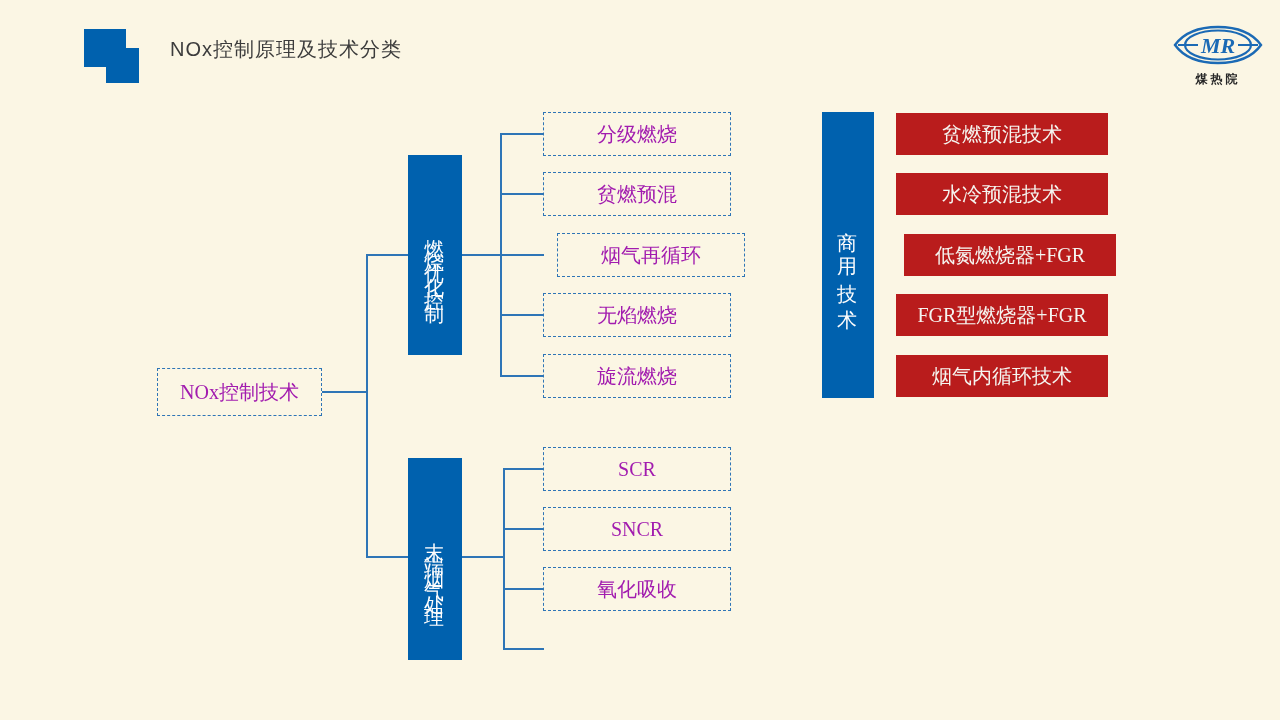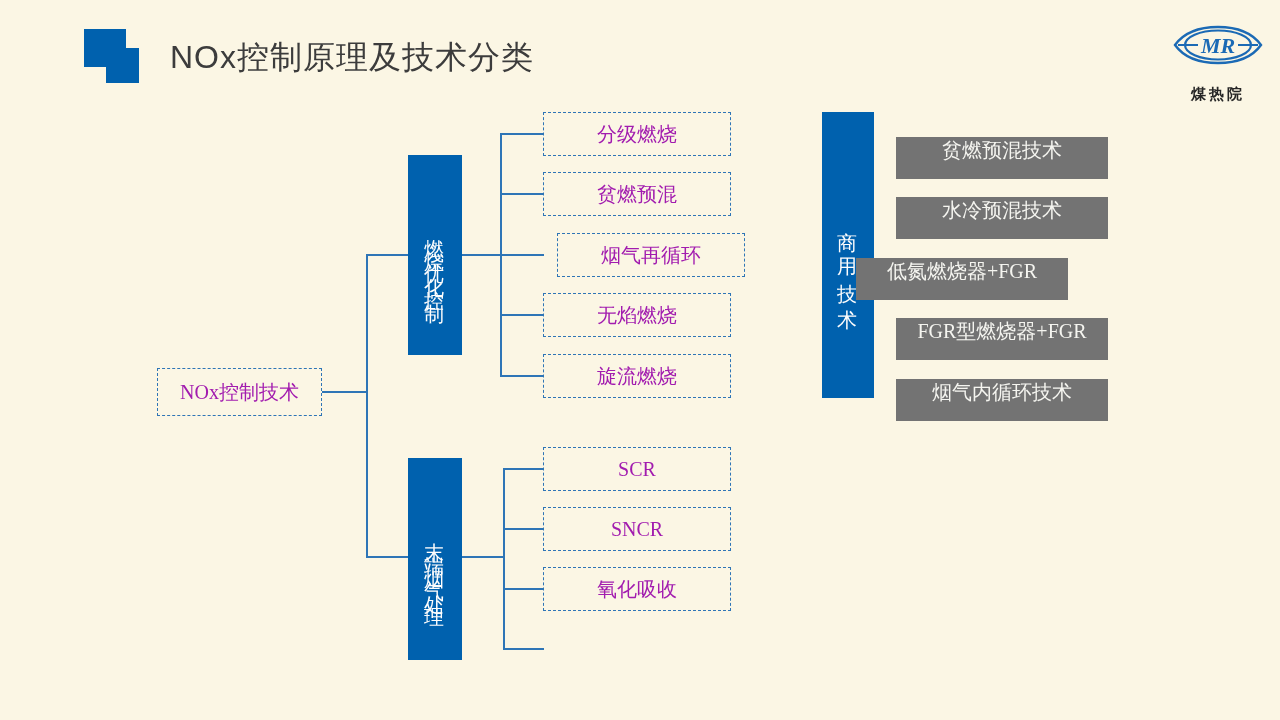--- a/index.html
+++ b/index.html
@@ -6,26 +6,26 @@
   .slide {
     position:relative; width:1280px; height:720px;
     background:#FBF6E4; overflow:hidden;
     font-family:"Liberation Serif", serif;
   }
   
   .title-accent { position:absolute; background:#0061AE; }
   .slide-title {
     position:absolute; left:170px; top:36px;
     font-family:"Liberation Sans", sans-serif;
-    font-size:32px; color:#3C3C3C; letter-spacing:1px;
+    font-size:20px; color:#3C3C3C; letter-spacing:1px;
   }
   .logo-wrap { position:absolute; left:1168px; top:24px; width:100px; text-align:center; }
   .org-name {
     font-family:"Liberation Sans", sans-serif;
-    font-size:15px; font-weight:bold; color:#262626; letter-spacing:3px; margin-top:15px;
+    font-size:12px; font-weight:bold; color:#262626; letter-spacing:3px; margin-top:1px;
   }
   
   .hline, .vline { position:absolute; background:#2E75B6; }
   .hline { height:1.5px; }
   .vline { width:1.5px; }
   
   .dashed-box {
     position:absolute; box-sizing:border-box;
     border:1.5px dashed #2E75B6;
     display:flex; align-items:center; justify-content:center;
@@ -34,22 +34,22 @@
   .blue-box {
     position:absolute; box-sizing:border-box; background:#0061AE;
     color:#FDFDFD; display:flex; align-items:center; justify-content:center;
   }
   .vtext {
     writing-mode:vertical-lr; text-orientation:upright;
     font-size:20px; letter-spacing:13px; padding-top:13px;
   }
   .vtext-wide { letter-spacing:26px; padding-top:26px; }
   .gray-box {
-    position:absolute; background:#737373; color:#F5F5F0;
-    display:flex; align-items:flex-start; justify-content:center; font-size:20px;margin-top:24px;
+    position:absolute; background:#b91c1c; color:#F5F5F0;
+    display:flex; align-items:center; justify-content:center; font-size:20px;
   }
 </style>
 </head>
 <body>
 
 <div class="slide">
 
   <div class="title-accent" style="left:84px; top:29px; width:42px; height:38px;"></div>
   <div class="title-accent" style="left:106px; top:48px; width:33px; height:35px;"></div>
   <div class="slide-title">NOx控制原理及技术分类</div>
@@ -125,21 +125,21 @@
   <div class="blue-box" style="left:822px; top:112px; width:52px; height:286px;">
     <span class="vtext vtext-wide">商用技术</span>
   </div>
 
   <div class="gray-box" style="left:896px; top:113px; width:212px; height:42px;">
     <span>贫燃预混技术</span>
   </div>
   <div class="gray-box" style="left:896px; top:173px; width:212px; height:42px;">
     <span>水冷预混技术</span>
   </div>
-  <div class="gray-box" style="left:856px; top:234px; width:212px; height:42px;">
+  <div class="gray-box" style="left:904px; top:234px; width:212px; height:42px;">
     <span>低氮燃烧器+FGR</span>
   </div>
   <div class="gray-box" style="left:896px; top:294px; width:212px; height:42px;">
     <span>FGR型燃烧器+FGR</span>
   </div>
   <div class="gray-box" style="left:896px; top:355px; width:212px; height:42px;">
     <span>烟气内循环技术</span>
   </div>
 
 </div>

